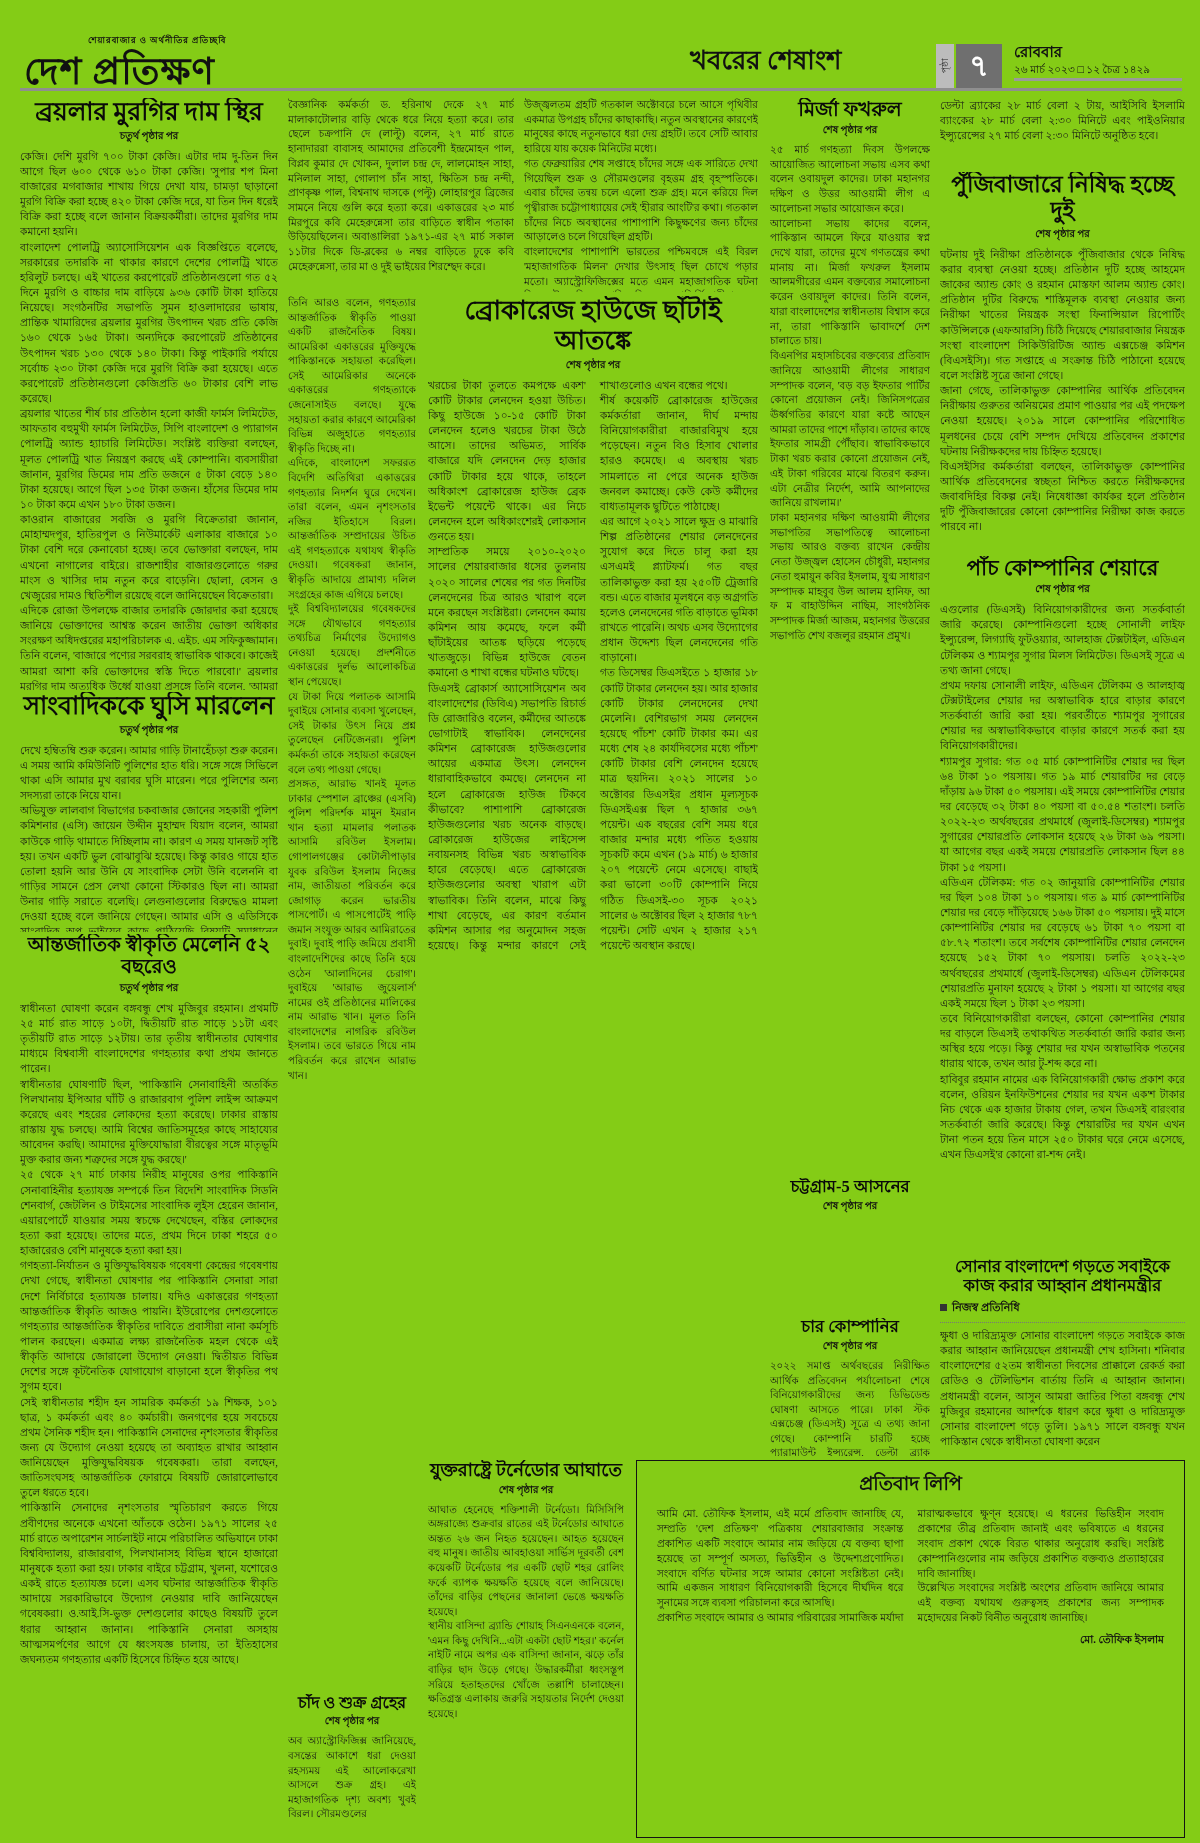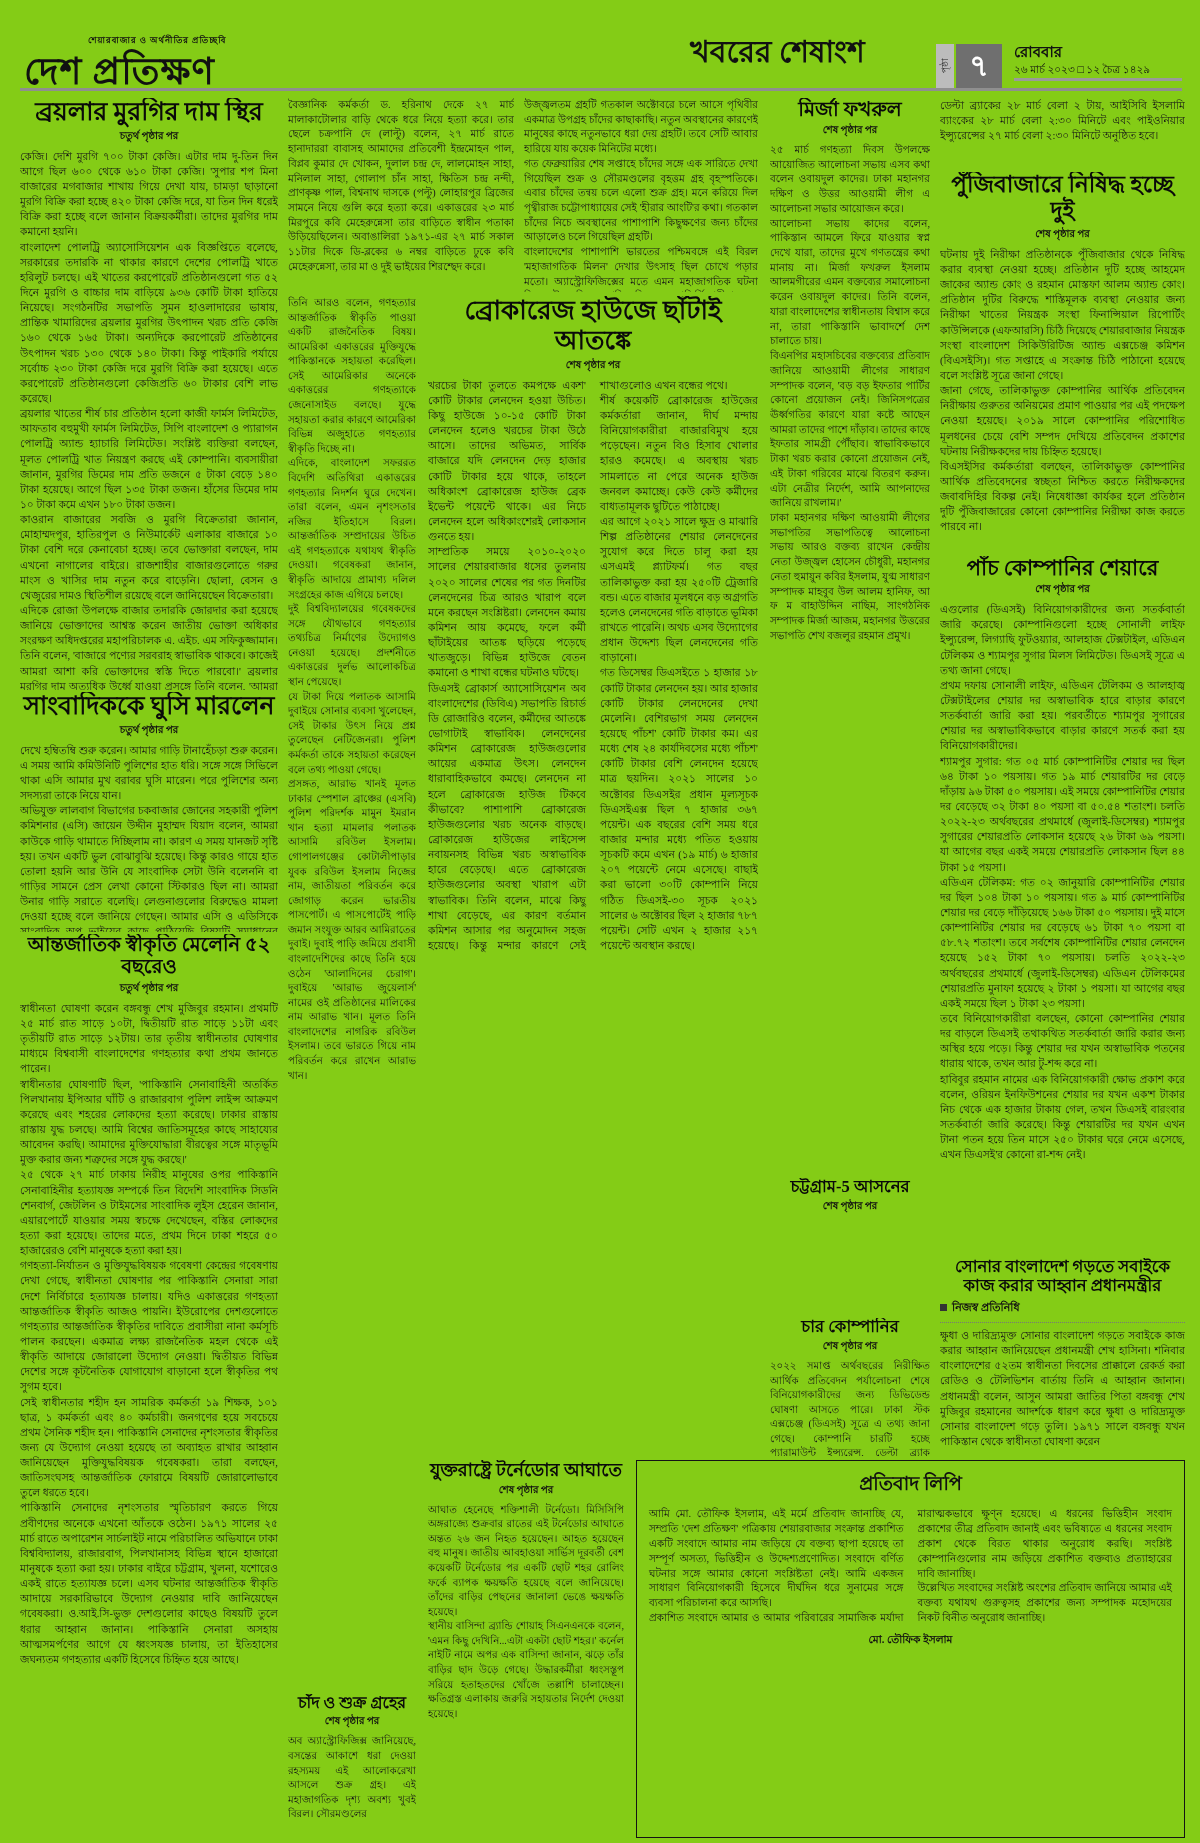--- a/index.html
+++ b/index.html
@@ -6,33 +6,33 @@
   .page{position:relative;width:1200px;height:1843px;background:#84cc16;color:#111;
         font-family:"Liberation Serif","DejaVu Serif",serif;overflow:hidden;margin:0 auto;}
   .block{position:absolute;overflow:hidden;}
   .h1{font-weight:bold;text-align:center;margin:0 0 1px 0;line-height:1.15;color:#0a0a0a;}
   .cont{font-weight:bold;text-align:center;font-size:10px;margin:1px 0 4px 0;}
   .body{font-size:10.6px;line-height:1.43;text-align:justify;white-space:pre-line;color:#161616;}
   .cols2{column-count:2;column-gap:14px;}
   
   .tagline{position:absolute;left:88px;top:34px;font-size:8.5px;letter-spacing:1px;font-weight:bold;}
   .logo{position:absolute;left:24px;top:42px;font-size:37px;font-weight:bold;letter-spacing:1px;}
-  .section-title{position:absolute;left:690px;top:28px;font-size:30px;font-weight:bold;}
+  .section-title{position:absolute;left:690px;top:40px;font-size:26px;font-weight:bold;}
   .pageword{position:absolute;left:936px;top:44px;width:18px;height:44px;background:#bcbcbc;color:#222;
             font-size:9px;writing-mode:vertical-rl;transform:rotate(180deg);text-align:center;line-height:18px;}
   .pagenum{position:absolute;left:956px;top:44px;width:46px;height:44px;background:#6f6f6f;color:#fff;
            font-size:30px;font-weight:bold;text-align:center;line-height:44px;}
   .weekday{position:absolute;left:1014px;top:40px;font-size:15px;font-weight:bold;}
   .dateline{position:absolute;left:1014px;top:62px;font-size:10.5px;}
   .datebar{position:absolute;left:1014px;top:78px;width:168px;height:3px;background:#9a9a9a;}
   .mainrule{position:absolute;left:20px;top:88px;width:1162px;height:3px;background:#8f8f8f;}
   
-  .pbox{border:1.6px solid #141414;padding:8px 12px;box-sizing:border-box;}
+  .pbox{border:1.6px solid #141414;padding:8px 20px;box-sizing:border-box;}
   .pbox-title{font-weight:bold;text-align:center;font-size:19px;margin:0 0 6px 0;}
-  .sign{font-size:10.6px;font-weight:bold;text-align:center;margin-top:6px;}
+  .sign{font-size:10.6px;font-weight:bold;text-align:right;margin-top:6px;}
   .byline-row{font-size:11px;font-weight:bold;margin:3px 0 4px 0;}
   .byline-bullet{display:inline-block;width:7px;height:7px;background:#333;margin-right:5px;}
   .dotrule{border-top:1.5px dotted #777;margin:2px 0 5px 0;}
 </style>
 </head>
 <body>
 
 <div class="page">
 
   <header>

